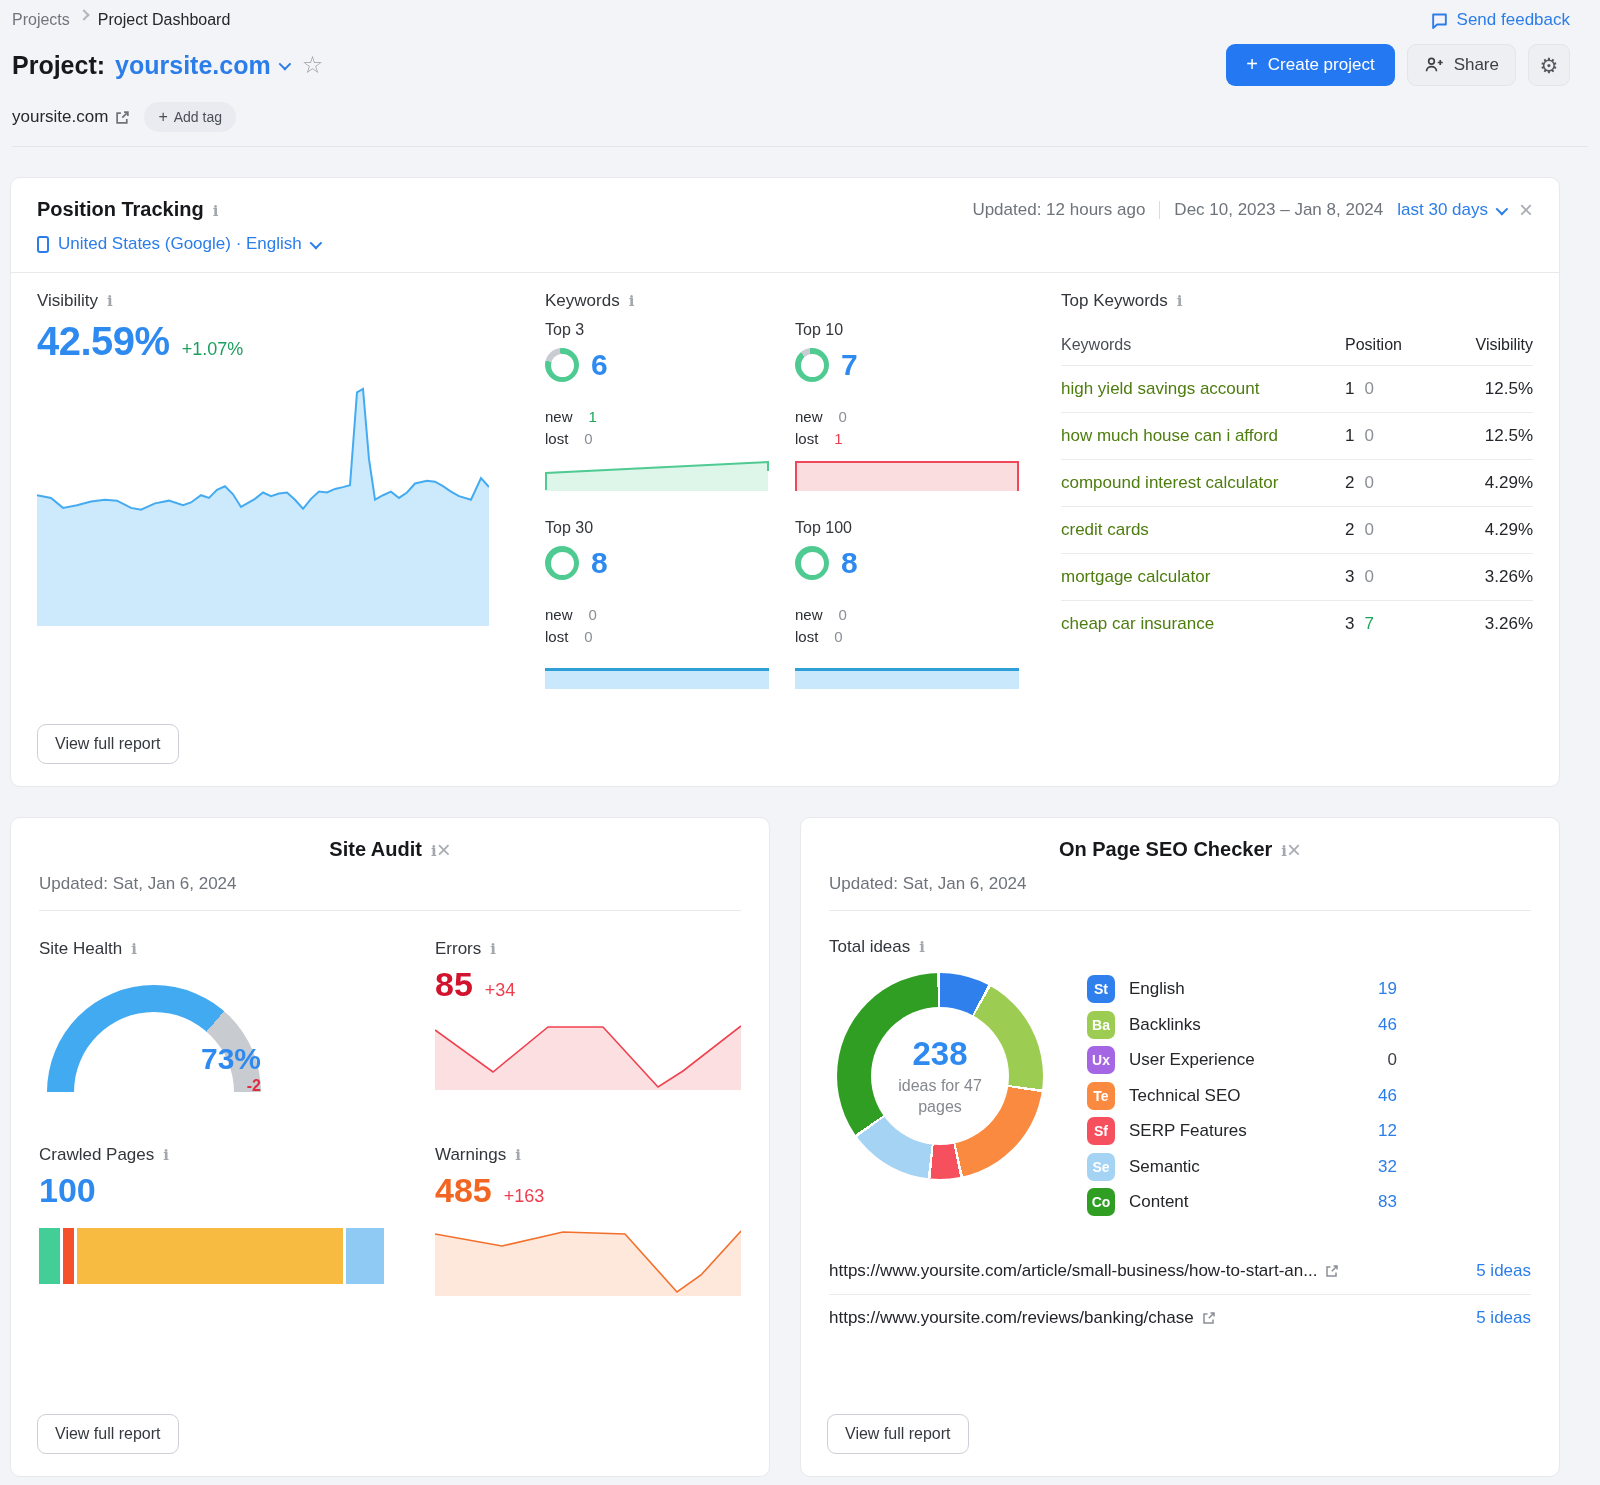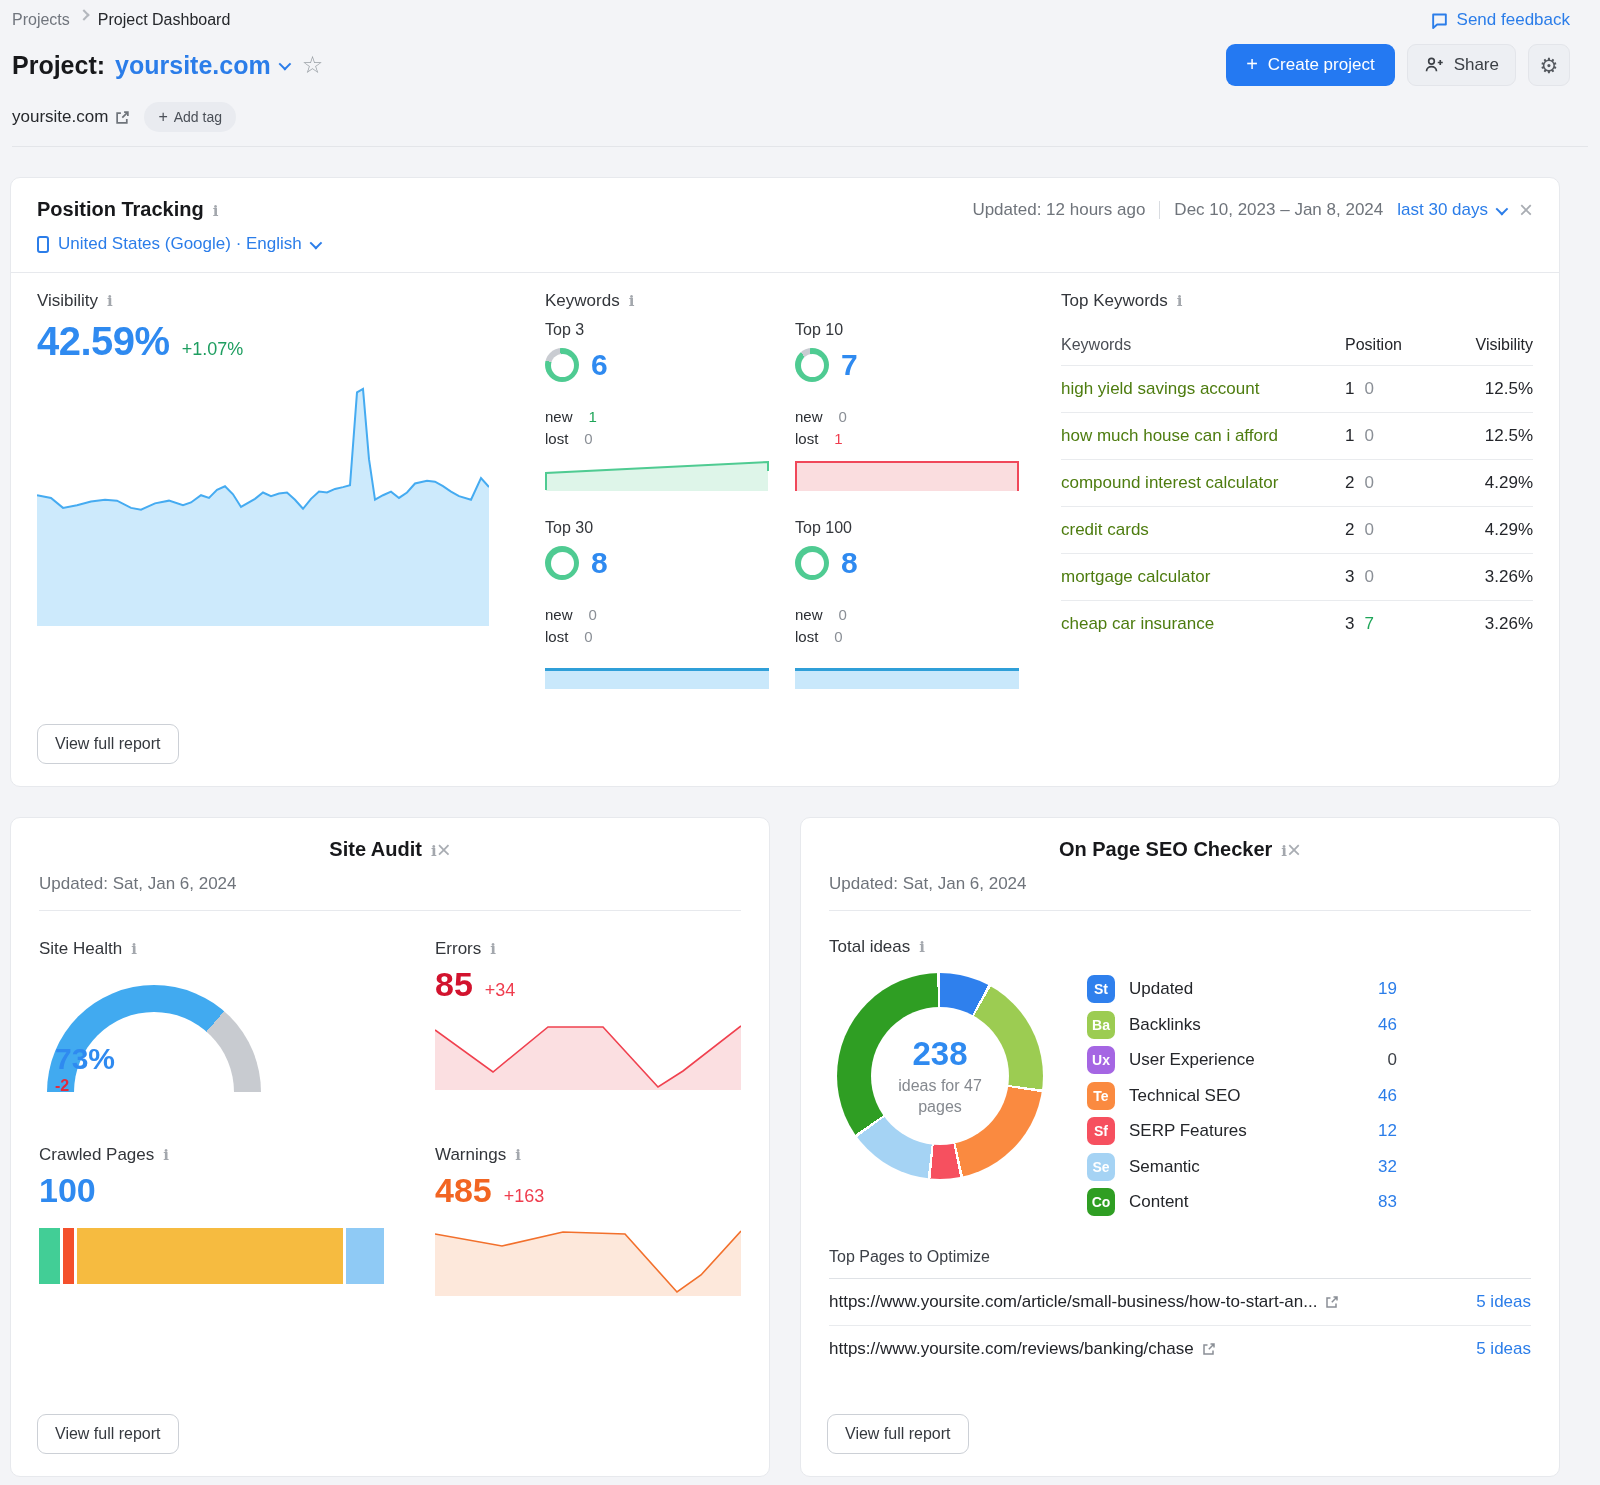--- a/index.html
+++ b/index.html
@@ -107,21 +107,21 @@
   .big-num { font-size:34px; font-weight:800; }
   .num-crimson { color:#d2132e; }
   .num-blue { color:#2f8af0; }
   .num-orange { color:#f26522; }
   .delta-red { font-size:18px; color:#ef3d4e; font-weight:500; }
   .sa-chart { width:306px; height:70px; display:block; margin-top:16px; }
   .gauge { position:relative; width:214px; height:110px; overflow:hidden; margin-top:26px; margin-left:8px; }
   .gauge-arc { position:absolute; top:0; left:0; width:214px; height:214px; border-radius:50%;
     background:conic-gradient(from 270deg,#41aaf0 0deg 131deg,#c8cbd0 131deg 180deg,transparent 180deg 360deg); }
   .gauge-arc::after { content:""; position:absolute; inset:27px; background:#fff; border-radius:50%; }
-  .gauge-center { position:absolute; left:8px; right:0; bottom:0; text-align:left;margin-top:46px; }
+  .gauge-center { position:absolute; left:8px; right:0; bottom:0; text-align:right;margin-top:46px; }
   .gauge-val { display:block; font-size:30px; font-weight:800; color:#2f8af0; }
   .gauge-delta { display:block; font-size:16px; font-weight:600; color:#e02c3e; margin-top:1px; }
   .crawl-bar { display:flex; width:345px; height:56px; margin-top:18px; }
   .cb-seg { height:100%; }
   .cb-green { width:21px; background:#42ce96; margin-right:3px; }
   .cb-red { width:11px; background:#f4502c; margin-right:3px; }
   .cb-amber { width:266px; background:#f6bb40; margin-right:3px; }
   .cb-blue { width:38px; background:#8fcaf5; }
 
   
@@ -486,21 +486,21 @@
         <div class="seo-flex">
           <div class="seo-donut">
             <div class="donut-center">
               <span class="donut-total">238</span>
               <span class="donut-sub"><span>ideas for 47</span><br><span>pages</span></span>
             </div>
           </div>
           <div class="legend">
             <div class="legend-row">
               <span class="legend-icon li-0">St</span>
-              <span class="legend-label">Updated</span>
+              <span class="legend-label">English</span>
               <a class="legend-count">19</a>
             </div>
             <div class="legend-row">
               <span class="legend-icon li-1">Ba</span>
               <span class="legend-label">Backlinks</span>
               <a class="legend-count">46</a>
             </div>
             <div class="legend-row">
               <span class="legend-icon li-2">Ux</span>
               <span class="legend-label">User Experience</span>
@@ -522,21 +522,20 @@
               <a class="legend-count">32</a>
             </div>
             <div class="legend-row">
               <span class="legend-icon li-6">Co</span>
               <span class="legend-label">Content</span>
               <a class="legend-count">83</a>
             </div>
           </div>
         </div>
         <div class="top-pages">
-          <div class="tp-title">Top Pages to Optimize</div>
           <div class="tp-row">
             <a class="tp-url">
               <span>https://www.yoursite.com/article/small-business/how-to-start-an...</span>
               <svg width="14" height="14" viewBox="0 0 14 14">
                   <path d="M5.5 3H2v9h9V8.5" fill="none" stroke="#8a8f96" stroke-width="1.5"></path>
                   <path d="M8.5 2H12v3.5M12 2L6.8 7.2" fill="none" stroke="#8a8f96" stroke-width="1.5"></path>
                 </svg>
             </a>
             <a class="tp-ideas">5 ideas</a>
           </div>

